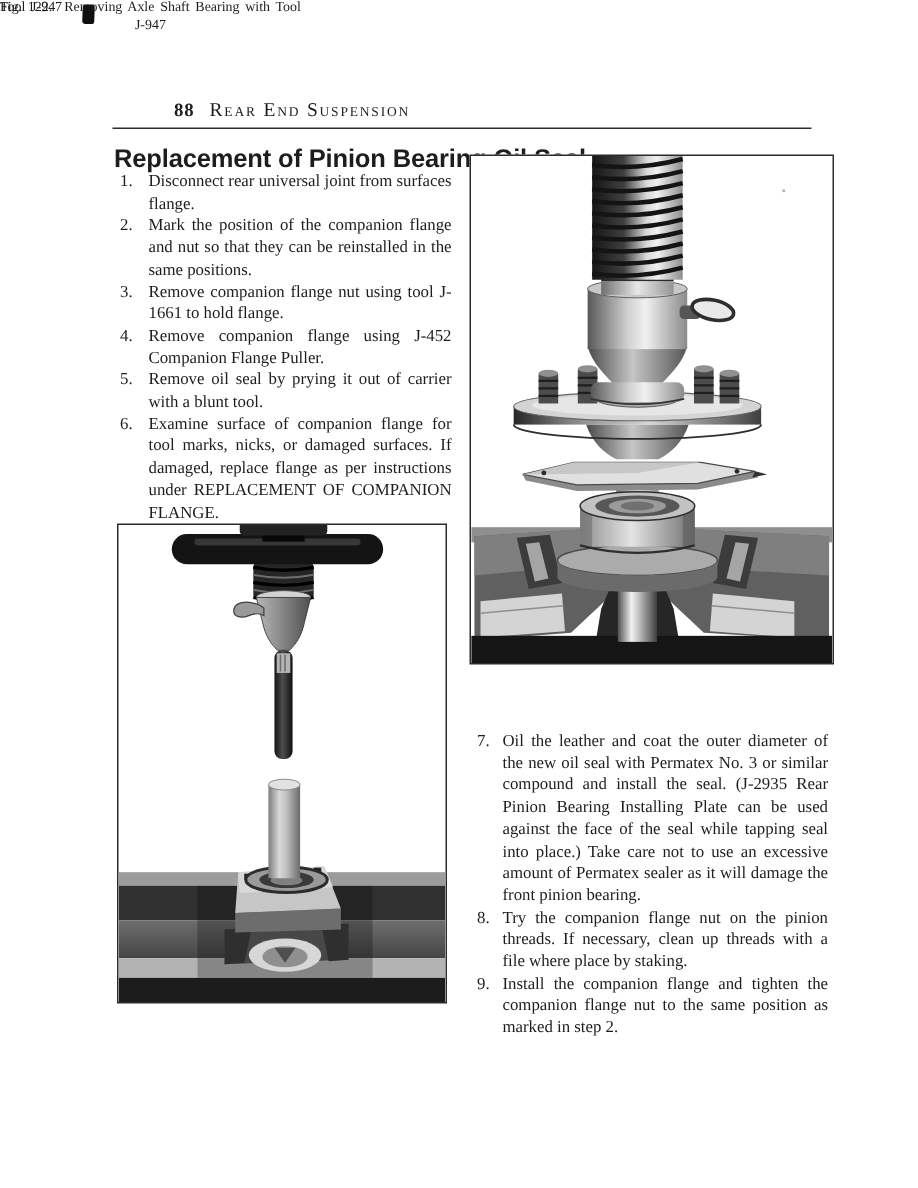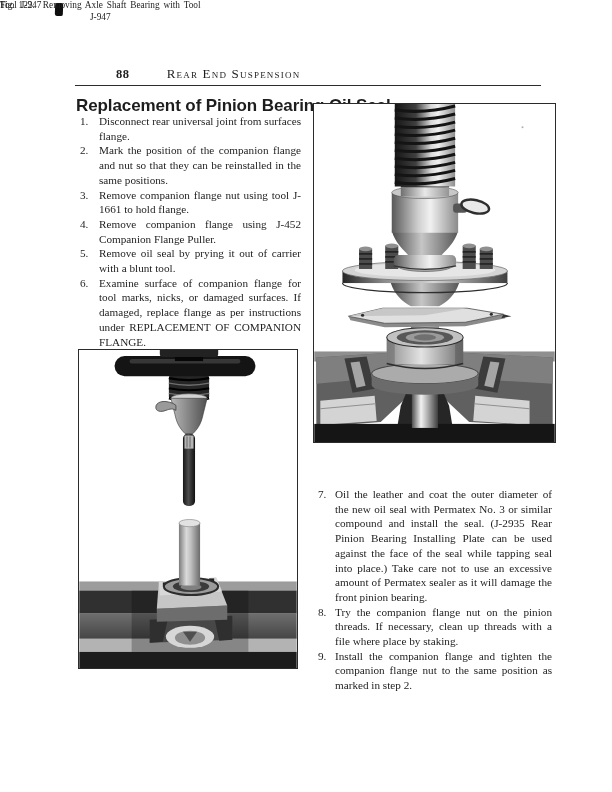--- a/index.html
+++ b/index.html
@@ -3,21 +3,21 @@
 <meta charset="utf-8">
 <style>
   html,body{margin:0;padding:0;background:#ffffff;}
   .page{
     position:relative;width:612px;height:792px;background:#ffffff;
     color:#1d1d1d;font-family:"Liberation Serif",serif;overflow:hidden;margin:0 auto;
   }
   .scan-mark{position:absolute;left:55px;top:3px;width:8px;height:13px;background:#0f0f0f;border-radius:2px;transform:rotate(2deg);}
   .page-header{position:absolute;left:76px;top:64px;white-space:nowrap;}
   .page-num{font-weight:700;font-size:12.5px;letter-spacing:.6px;margin-right:10px;margin-left:40px;}
-  .running-title{font-variant:small-caps;font-size:13px;letter-spacing:1.2px;margin-left:27px;}
+  .running-title{font-variant:small-caps;font-size:13px;letter-spacing:1.2px;}
   .header-rule{position:absolute;left:75px;top:85px;width:466px;height:1.4px;background:#2c2c2c;}
   .section-heading{
     position:absolute;left:76px;top:96px;white-space:nowrap;
     font-family:"Liberation Sans",sans-serif;font-weight:700;font-size:17px;letter-spacing:-.1px;
   }
   .steps{position:absolute;font-size:11.2px;line-height:14.7px;}
   .steps-left{left:80px;top:114px;width:221px;}
   .steps-right{left:318px;top:487px;width:234px;}
   .step{display:flex;}
   .step .num{flex:0 0 19px;}

